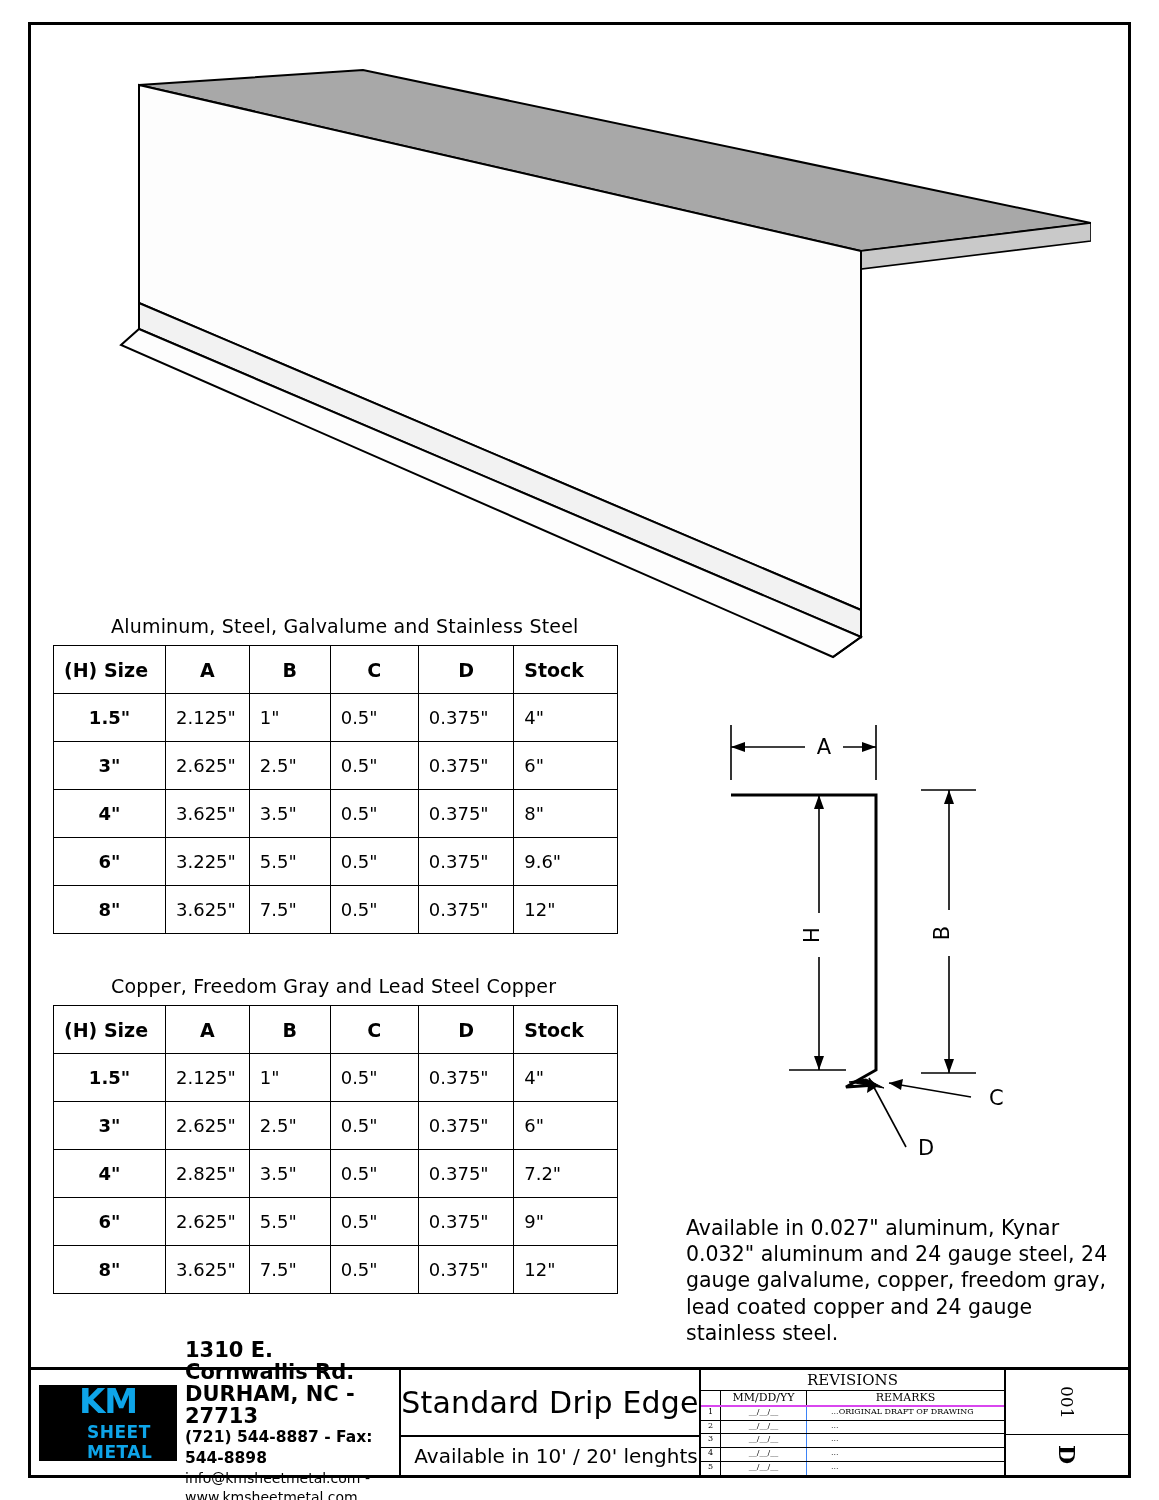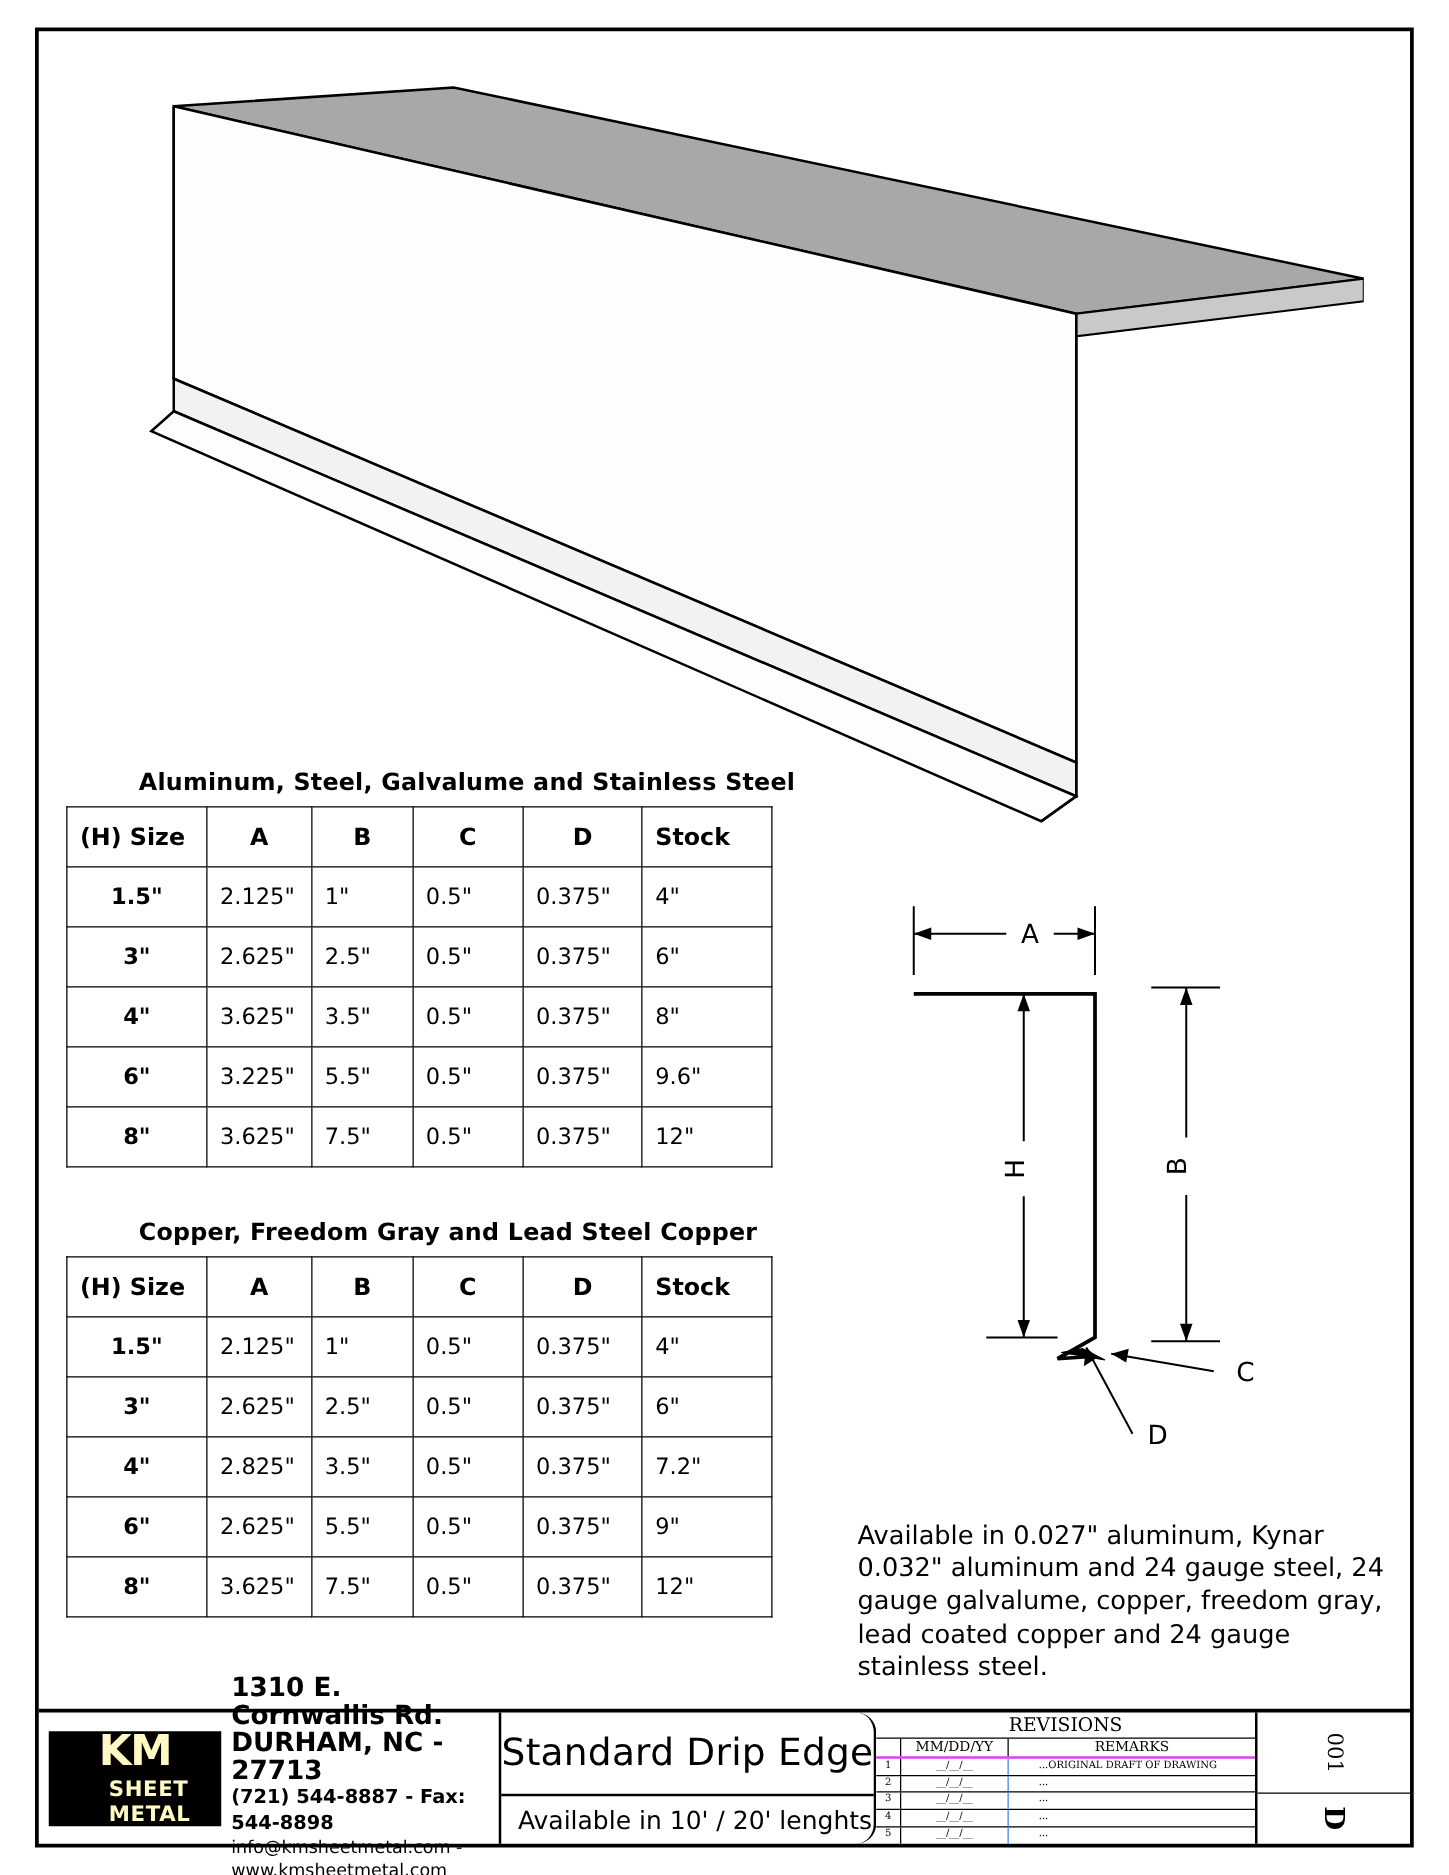--- a/index.html
+++ b/index.html
@@ -19,21 +19,21 @@
     background:#fff;
   }
 
   
   .iso { position:absolute; left:60px; top:20px; width:1000px; height:620px; }
 
   
   .tbl-wrap { position:absolute; left:22px; }
   .tbl-title {
     font-family:"DejaVu Sans", sans-serif;
-    font-size:19px; font-weight:700; letter-spacing:.2px;
+    font-size:19px; font-weight:400; letter-spacing:.2px;
     margin-left:58px; margin-bottom:8px; white-space:nowrap;
   }
   table.spec {
     border-collapse:collapse;
     width:565px;
     background:#fff;
   }
   table.spec td, table.spec th {
     border:1.6px solid #000;
     height:48px;
@@ -66,33 +66,33 @@
 
   
   .titleblock {
     position:absolute; left:0; bottom:0; width:1097px; height:108px;
     border-top:3px solid #000;
     display:flex;
   }
   .tb-logo { width:370px; border-right:2px solid #000; display:flex; align-items:center; }
   .logo-mark {
     width:138px; height:76px; margin-left:8px;
-    background:#000; color:#fef9c3;
+    background:#000; color:#0ea5e9;
     display:flex; flex-direction:column; align-items:center; justify-content:center;
     font-family:"DejaVu Sans", sans-serif;
   }
   .logo-km { font-size:34px; font-weight:700; letter-spacing:-1px; line-height:1; }
   .logo-sub { font-size:17px; font-weight:700; letter-spacing:.5px; margin-top:4px;margin-left:48px; }
   .tb-addr { flex:1; padding-left:8px; font-family:"DejaVu Sans", sans-serif; }
   .tb-addr .l1 { font-size:21px; font-weight:700; line-height:1.05; }
   .tb-addr .l2 { font-size:21px; font-weight:700; line-height:1.05; }
   .tb-addr .l3 { font-size:15.5px; font-weight:700; line-height:1.35; }
   .tb-addr .l4 { font-size:14px; font-weight:400; line-height:1.3; }
 
-  .tb-title { width:300px; border-right:2px solid #000; display:flex; flex-direction:column;border-radius:16px; }
+  .tb-title { width:300px; border-right:2px solid #000; display:flex; flex-direction:column; }
   .tb-title .main {
     flex:1; display:flex; align-items:center; justify-content:center;
     font-size:30px; border-bottom:2px solid #000; letter-spacing:.2px;
   }
   .tb-title .sub {
     height:38px; display:flex; align-items:center; justify-content:center;
     font-size:20px;
     padding-left:12px;
   }
 

